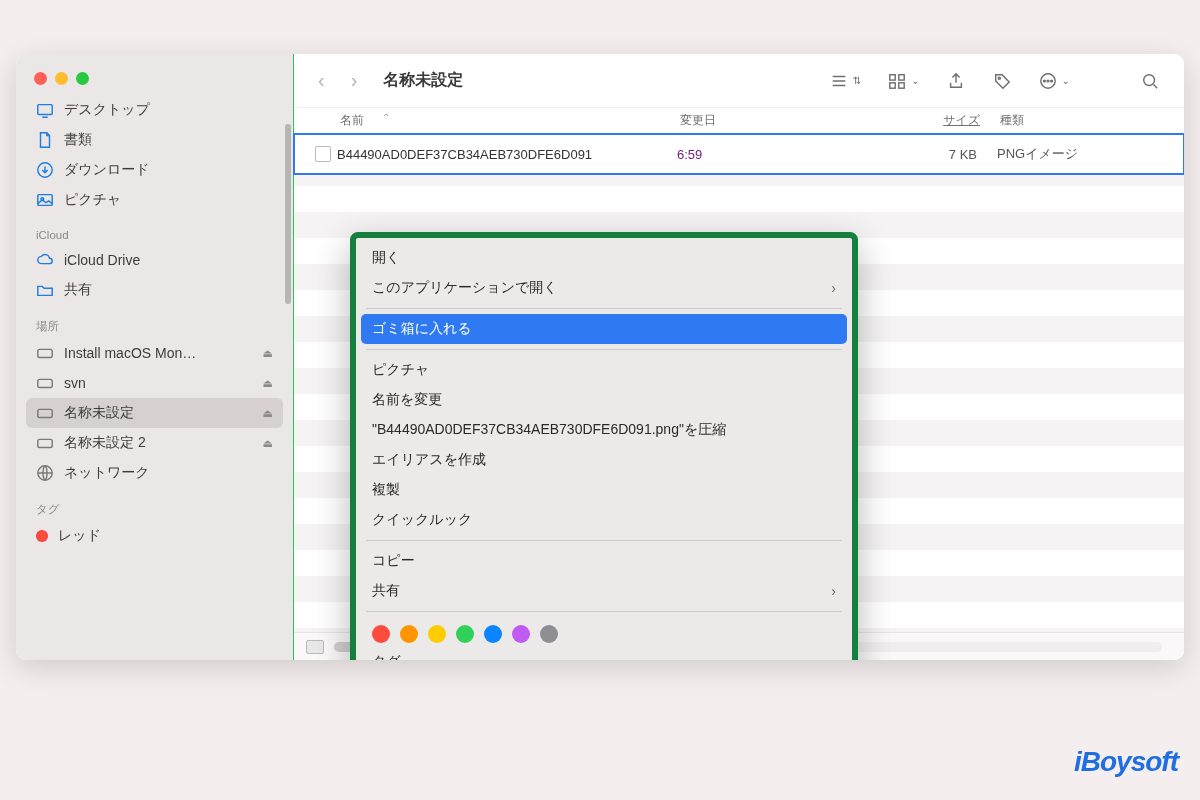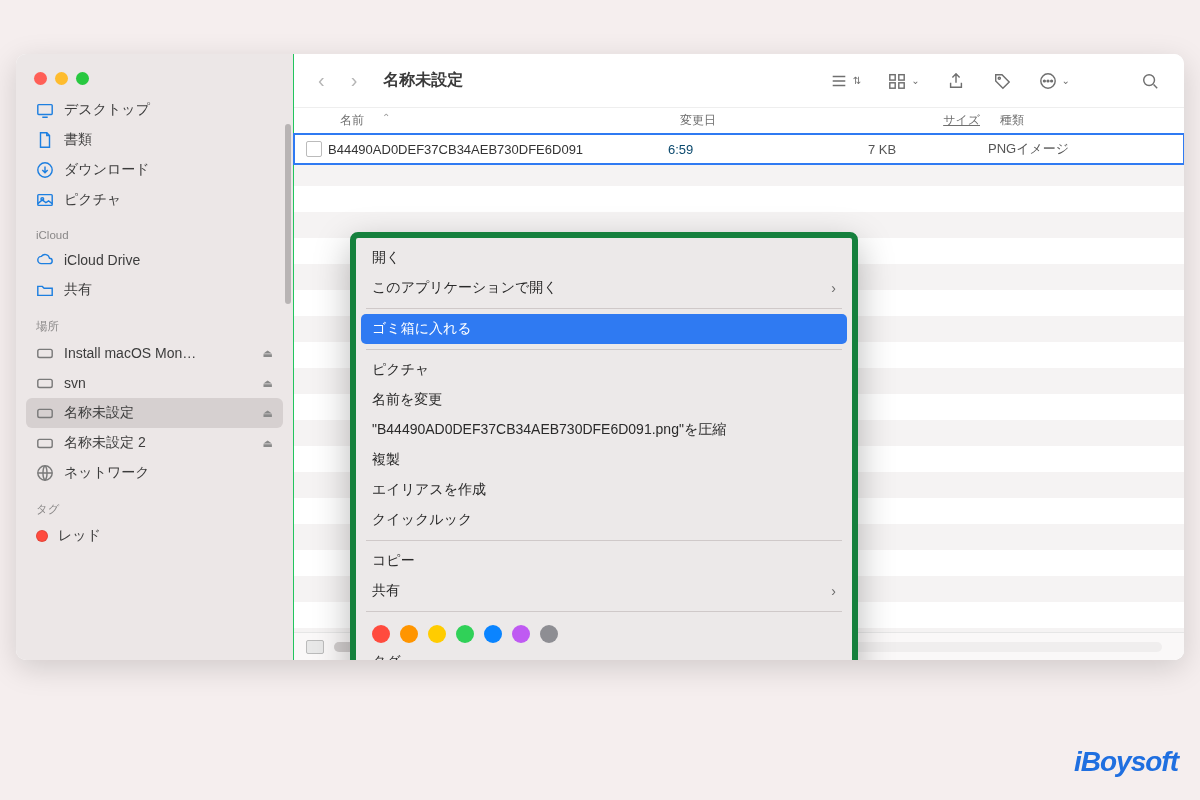--- a/index.html
+++ b/index.html
@@ -54,28 +54,28 @@
   .colhead .c-size { flex: 0 0 120px; text-align:right; padding-right:20px;text-decoration:underline;}
   .colhead .c-kind { flex: 1; }
   .sort-caret { font-size:10px; color:#9a9a9a; }
   
   .rows { position: relative; flex:1; }
   .striped {
     position:absolute; inset:0;
     background: repeating-linear-gradient(#fff 0 26px, #f5f3f3 26px 52px);
   }
   .row {
-    position: relative; display:flex; align-items:center; height:30px;
-    padding: 0 20px 0 12px; font-size: 13px; color:#333;
+    position: relative; display:flex; align-items:center; height:40px;
+    padding: 0 20px 0 21px; font-size: 13px; color:#333;
   }
   .row.selected { outline: 2px solid #2f7af2; outline-offset:-1px; background:#fff; }
   .row .file-icon { width:16px; height:16px; margin-right:6px; background:#fff; border:1px solid #bbb; border-radius:2px; position:relative;}
   .row .c-name { flex:0 0 340px; white-space:nowrap; overflow:hidden; text-overflow:ellipsis;}
-  .row .c-date { flex:0 0 200px; color:#0c4a6e;}
-  .row .c-size { flex:0 0 120px; padding-right:20px; color:#555;}
+  .row .c-date { flex:0 0 200px; color:#701a75;}
+  .row .c-size { flex:0 0 120px; text-align:right; padding-right:20px; color:#555;}
   .row .c-kind { flex:1; color:#555;}
   
   .statusbar { position:absolute; left:0; right:0; bottom:0; height:28px; border-top:1px solid #e6e6e6; background:#faf8f8; display:flex; align-items:center; padding:0 12px;}
   .statusbar .disk-icon { width:18px; height:14px; background:#e8e8e8; border:1px solid #bbb; border-radius:2px;}
   .hscroll { flex:1; height:10px; margin:0 10px; background:#f0eeee; border-radius:5px; position:relative;}
   .hscroll::after { content:""; position:absolute; left:0; top:0; bottom:0; width:60%; background:#d2cece; border-radius:5px;}
   
   .ctxmenu {
     position:absolute; left:334px; top:178px; width:508px;
     background:#ece9e9; border:6px solid #15803d; border-radius:8px;
@@ -314,24 +314,24 @@
     <div class="ctx-item">
         <span>ピクチャ</span>
       </div>
     <div class="ctx-item">
         <span>名前を変更</span>
       </div>
     <div class="ctx-item">
         <span>"B44490AD0DEF37CB34AEB730DFE6D091.png"を圧縮</span>
       </div>
     <div class="ctx-item">
+        <span>エイリアスを作成</span>
+      </div>
+    <div class="ctx-item">
         <span>複製</span>
-      </div>
-    <div class="ctx-item">
-        <span>エイリアスを作成</span>
       </div>
     <div class="ctx-item">
         <span>クイックルック</span>
       </div>
     <div class="ctx-sep"></div>
     <div class="ctx-item">
         <span>コピー</span>
       </div>
     <div class="ctx-item">
       <span>共有</span>

